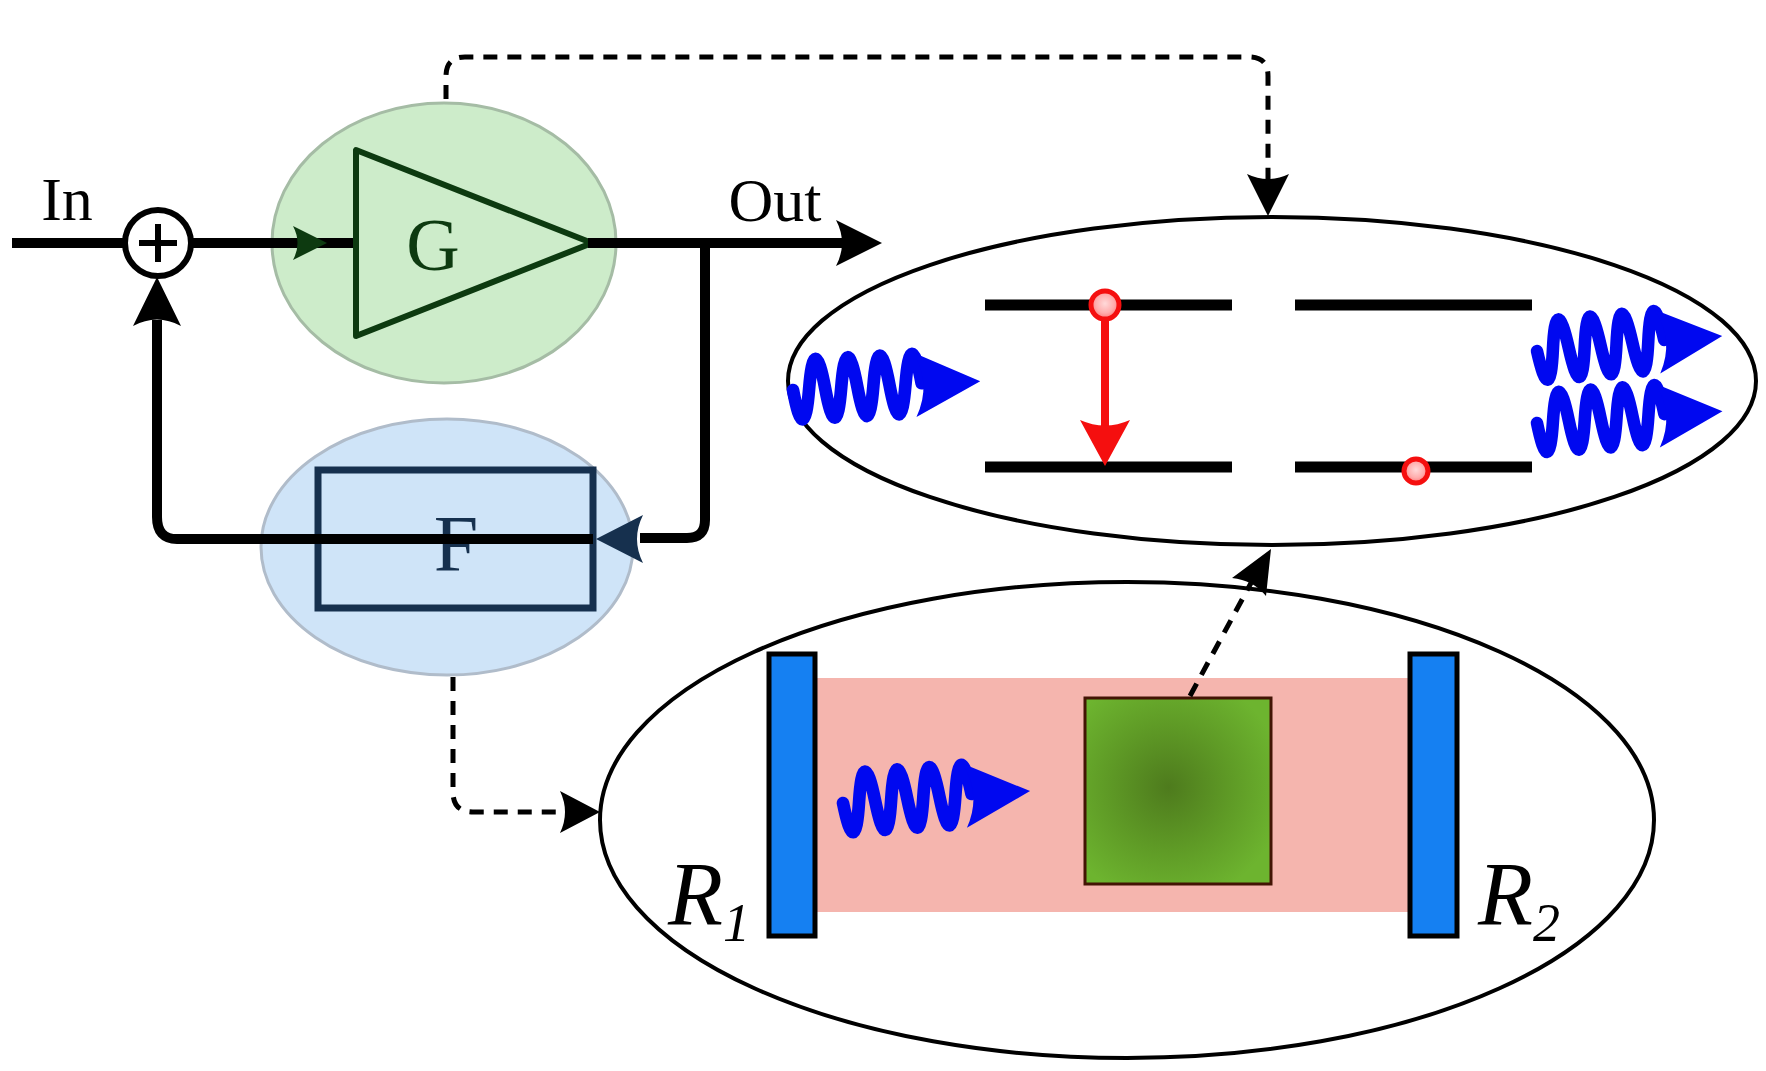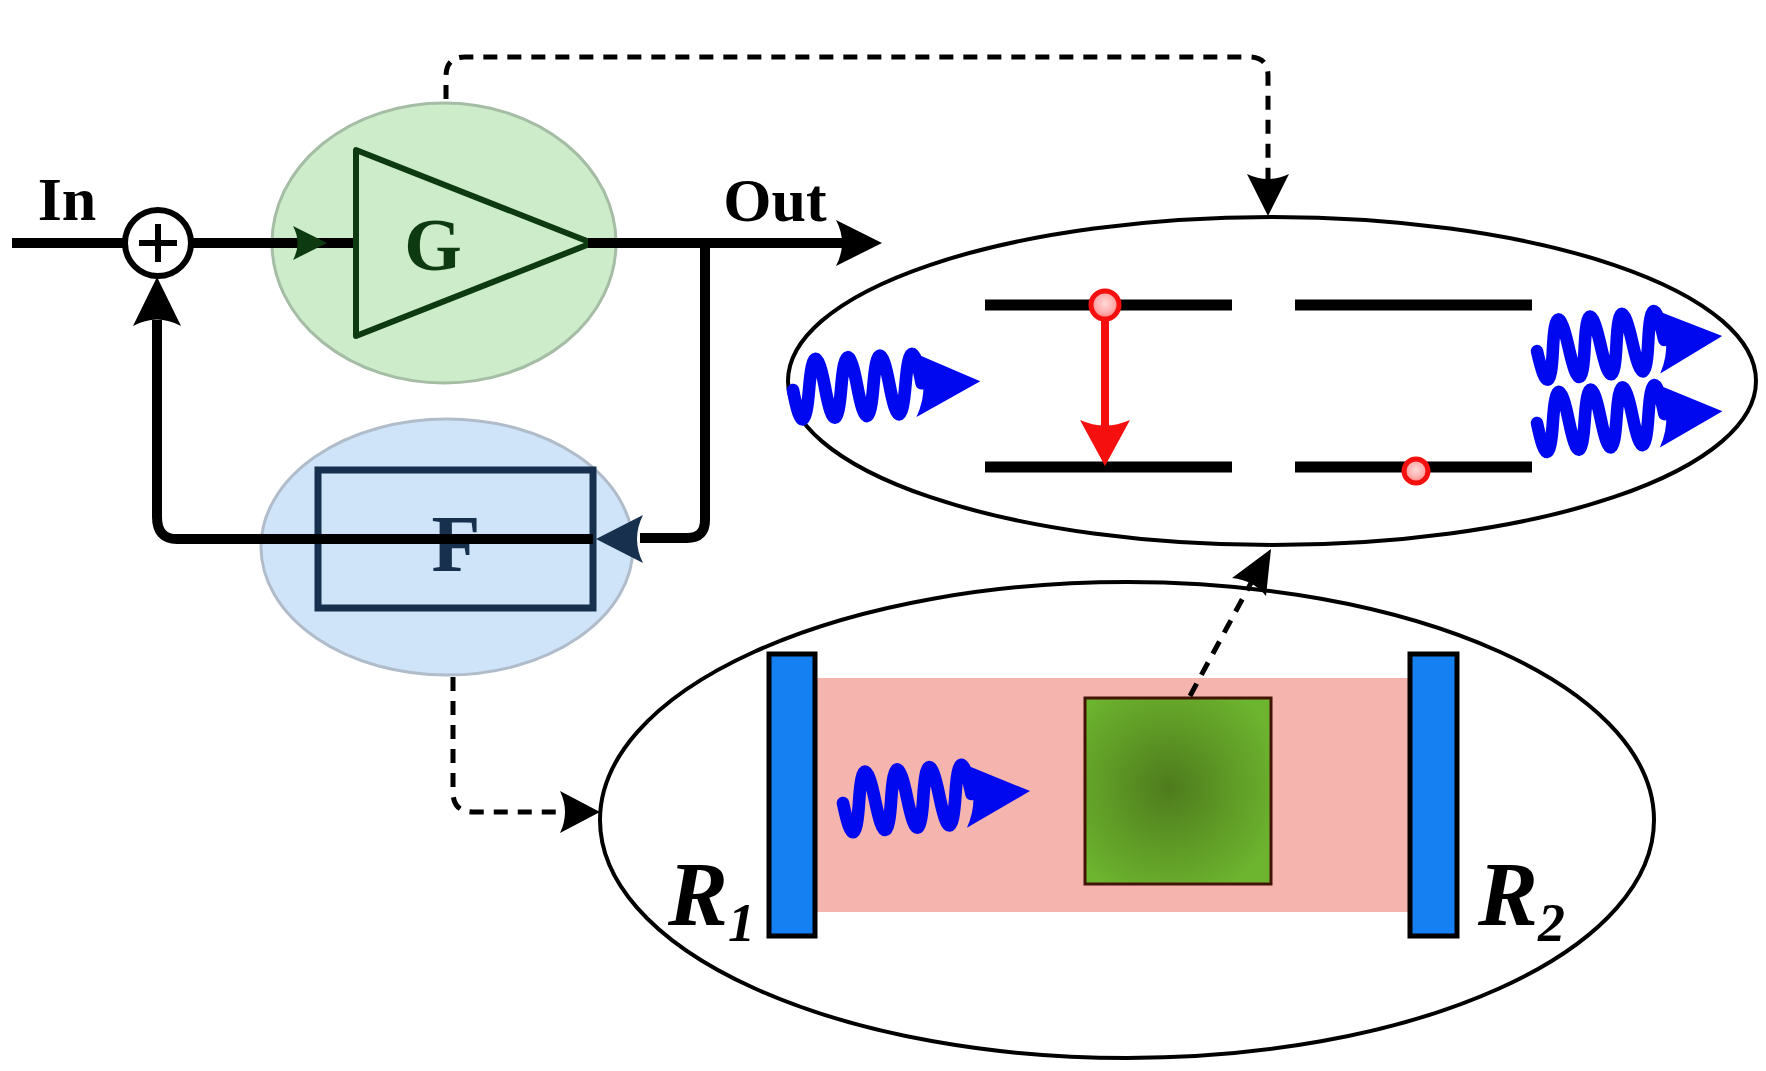--- a/index.html
+++ b/index.html
@@ -1,16 +1,16 @@
 <!DOCTYPE html>
 <html style="--c-line: #000000; --c-dark-green: #0d3a10; --c-light-green: #cdecca; --c-green-ellipse-stroke: #a5bca5; --c-navy: #16304e; --c-light-blue: #cfe4f8; --c-blue-ellipse-stroke: #b0bcca; --c-mirror-blue: #1580f2; --c-beam-pink: #f5b5ae; --c-gain-border: #431404; --c-gain-green-edge: #6db42f; --c-gain-green-center: #4e7b1d; --c-photon-blue: #0008f0; --c-red: #f50f0f; --c-dot-pink: #ff9a9a;"><head>
 <meta charset="utf-8">
 <style>
   html,body{margin:0;padding:0;background:#ffffff;}
-  .stage{width:1766px;height:1071px;position:relative;background:#fff;font-weight:bold;}
+  .stage{width:1766px;height:1071px;position:relative;background:#fff;}
   svg{display:block;}
   text{font-family:"Liberation Serif", serif;}
   .c-line{stroke:var(--c-line,#000000);fill:none;}
   .c-line-f{fill:var(--c-line,#000000);stroke:none;}
   .c-dg-s{stroke:var(--c-dark-green,#0d3a10);fill:none;}
   .c-dg-f{fill:var(--c-dark-green,#0d3a10);stroke:none;}
   .c-navy-s{stroke:var(--c-navy,#16304e);fill:none;}
   .c-navy-f{fill:var(--c-navy,#16304e);stroke:none;}
   .c-red-s{stroke:var(--c-red,#f50f0f);fill:none;}
   .c-red-f{fill:var(--c-red,#f50f0f);stroke:none;}

